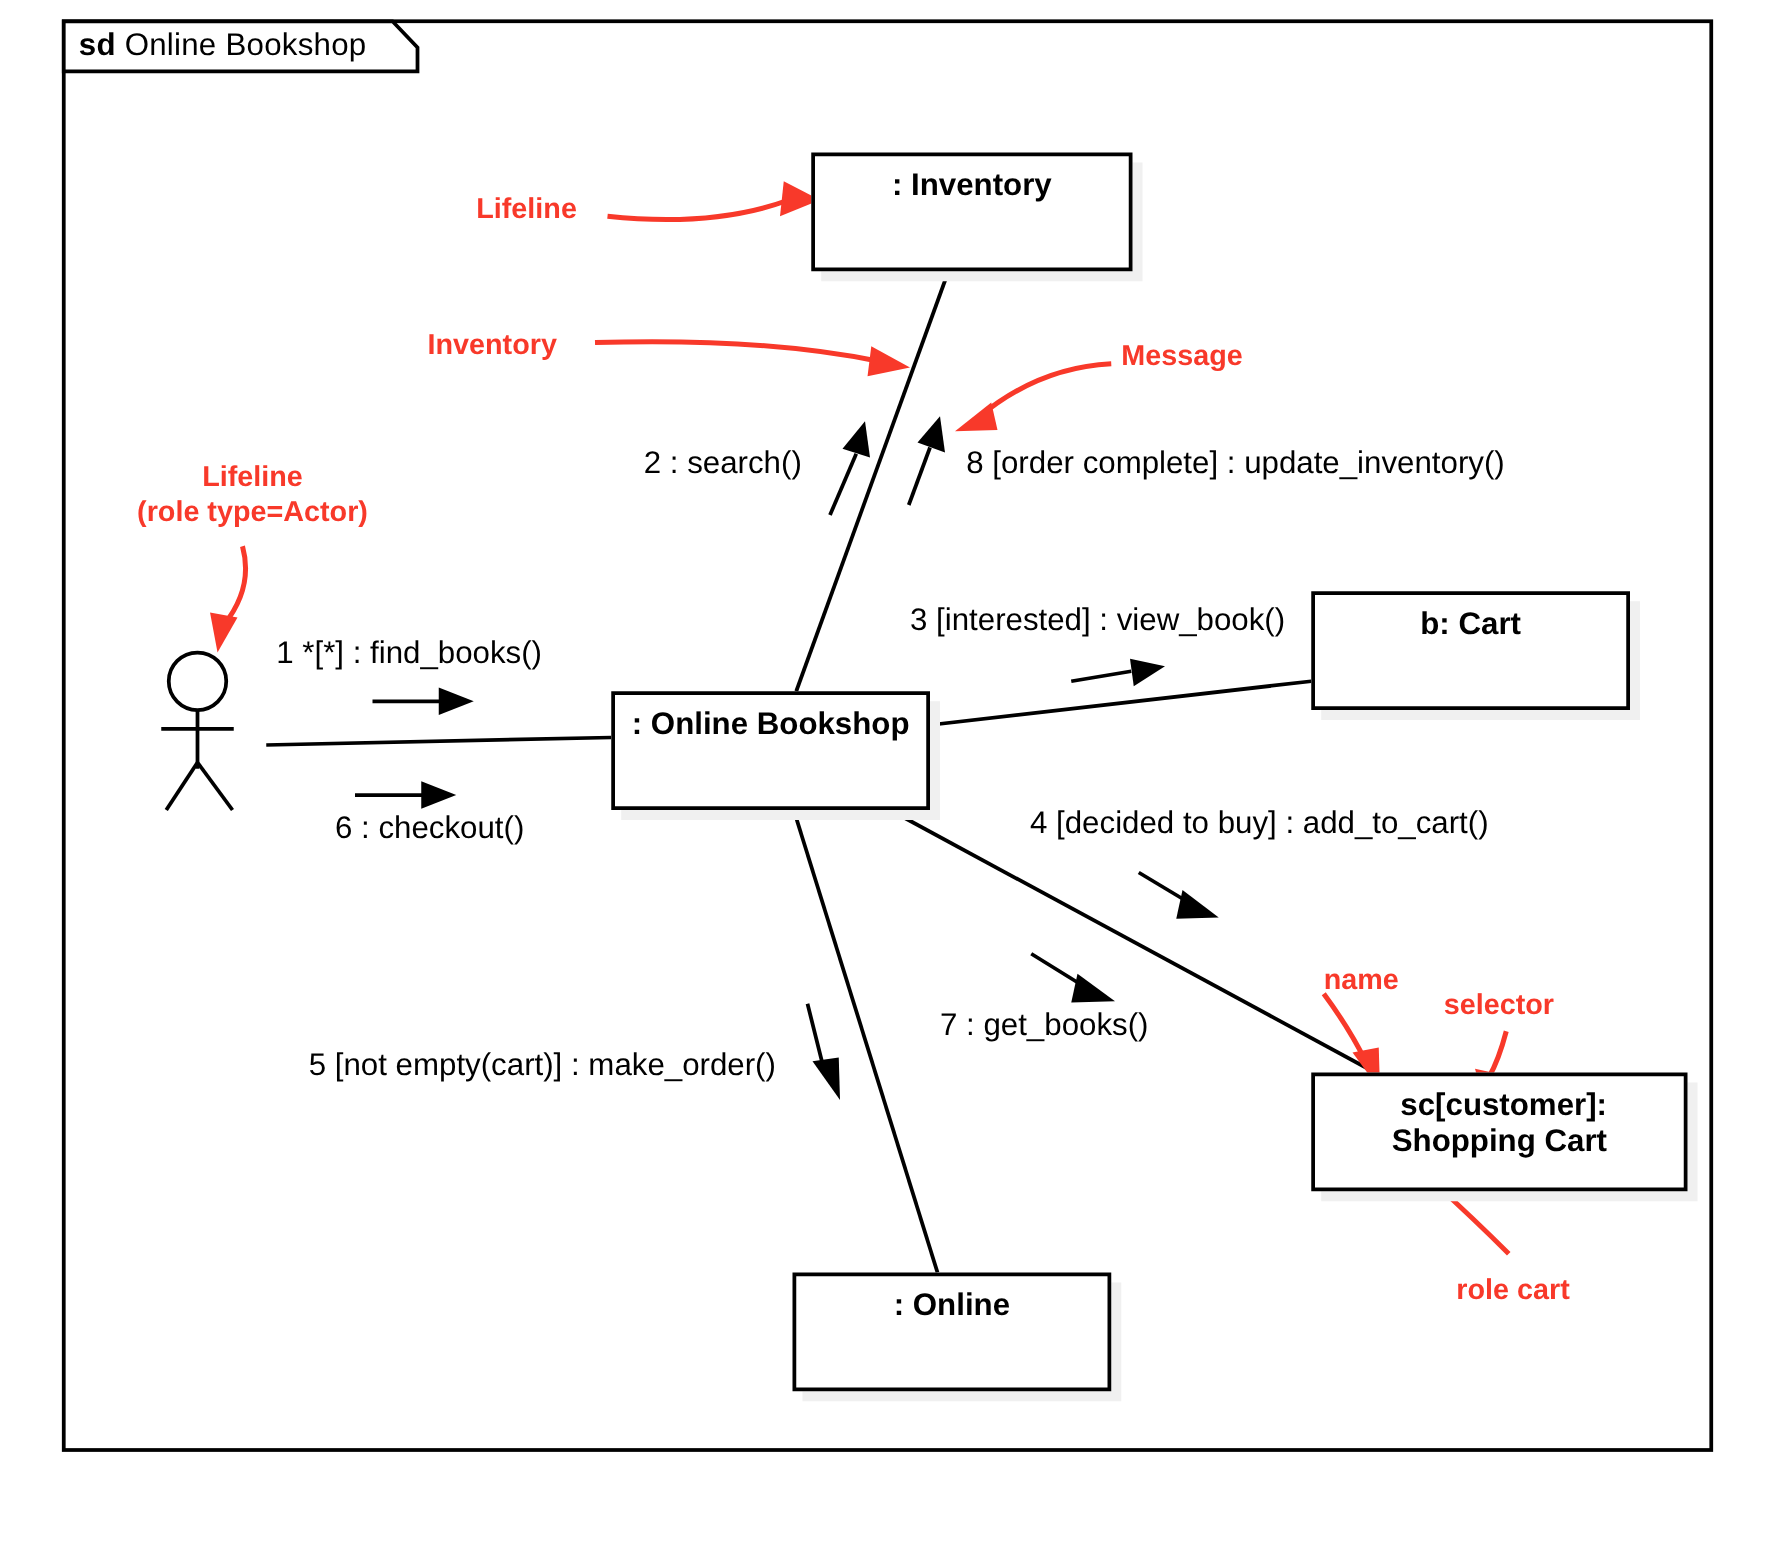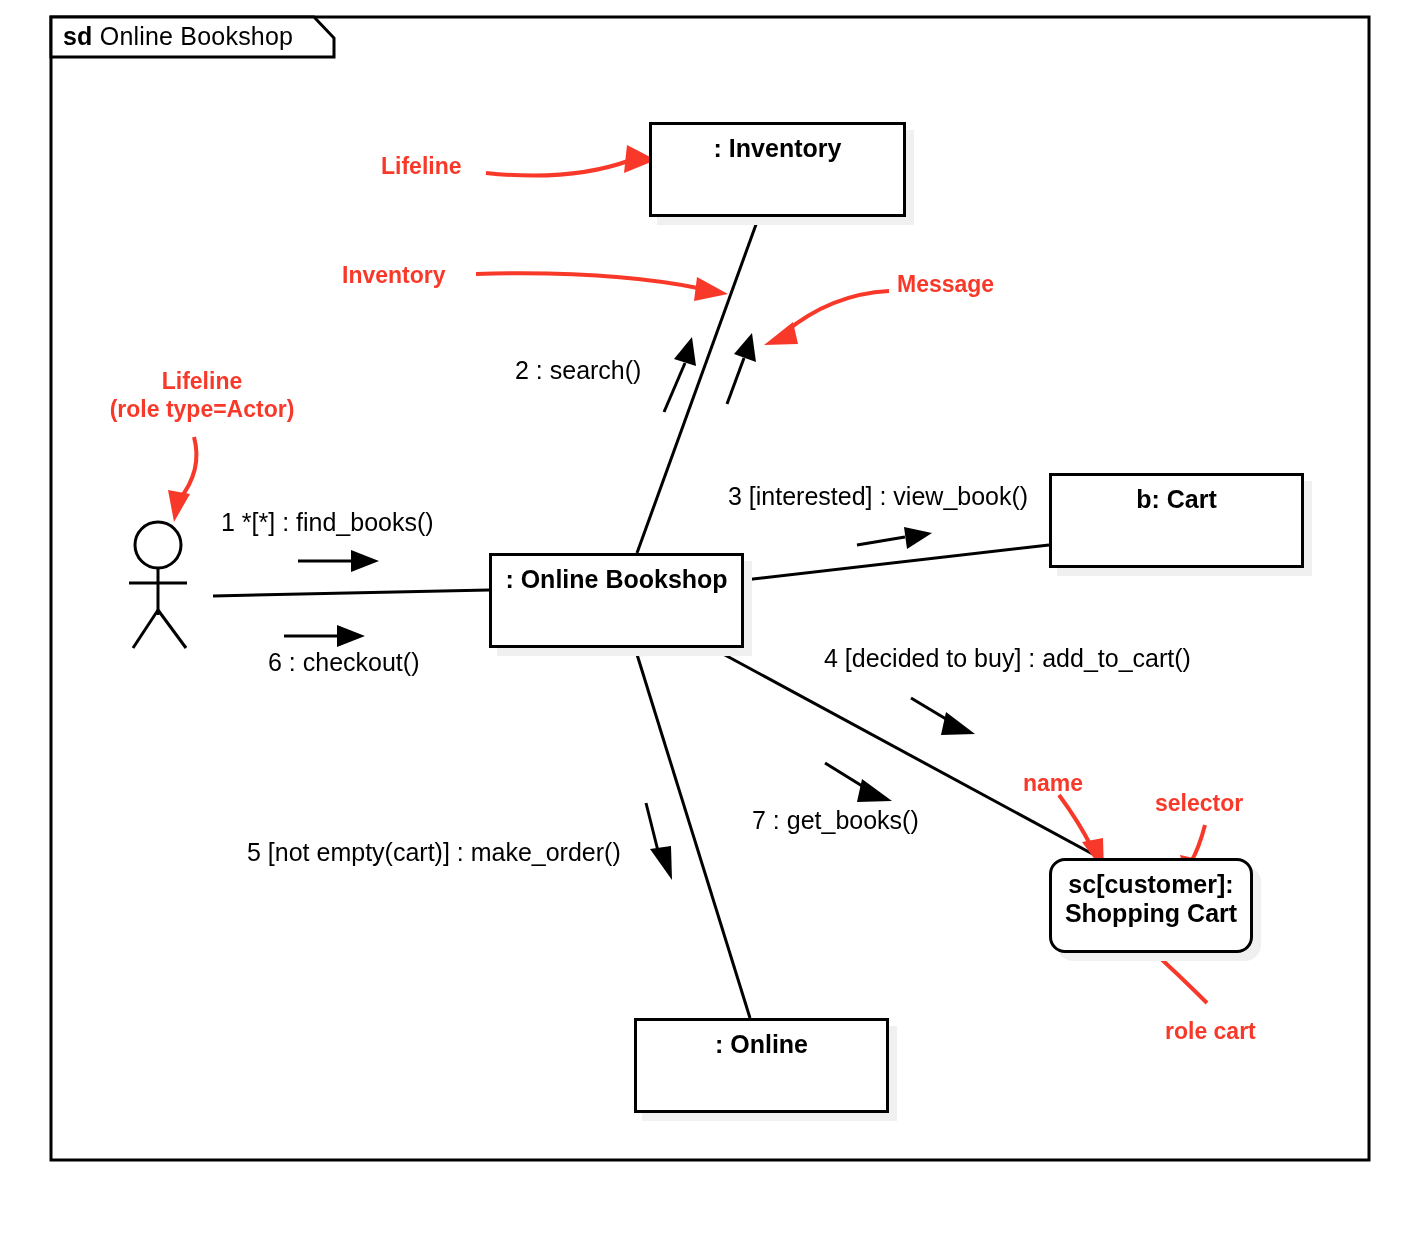--- a/index.html
+++ b/index.html
@@ -51,21 +51,21 @@
   
   .lifeline {
     position: absolute;
     box-sizing: border-box;
     background: #ffffff;
     border: 3px solid #000000;
     box-shadow: 8px 8px 0 0 #f0f0f0;
     display: flex;
     justify-content: center;
     align-items: flex-start;
-    text-align: center;
+    text-align: right;
   }
   .lifeline .ll-text {
     font-size: 25px;
     font-weight: bold;
     color: #000000;
     line-height: 1.17;
     padding-top: 9px;
     white-space: pre-line;
   }
   
@@ -228,21 +228,21 @@
   </div>
 
   <div class="lifeline" style="left:458px; top:553px; width:255px; height:95px;">
     <span class="ll-text">: Online Bookshop</span>
   </div>
 
   <div class="lifeline" style="left:1018px; top:473px; width:255px; height:95px;">
     <span class="ll-text">b: Cart</span>
   </div>
 
-  <div class="lifeline" style="left:1018px; top:858px; width:204px; height:95px;border-radius:16px;">
+  <div class="lifeline" style="left:1018px; top:858px; width:301px; height:95px;">
     <span class="ll-text">sc[customer]:
 Shopping Cart</span>
   </div>
 
   <div class="lifeline" style="left:603px; top:1018px; width:255px; height:95px;">
     <span class="ll-text">: Online</span>
   </div>
 
   <div class="msg-label" style="left:190px; top:508px;">1 *[*] : find_books()</div>
 
@@ -251,29 +251,30 @@
   <div class="msg-label" style="left:697px; top:482px;">3 [interested] : view_book()</div>
 
   <div class="msg-label" style="left:793px; top:644px;">4 [decided to buy] : add_to_cart()</div>
 
   <div class="msg-label" style="left:216px; top:838px;">5 [not empty(cart)] : make_order()</div>
 
   <div class="msg-label" style="left:237px; top:648px;">6 : checkout()</div>
 
   <div class="msg-label" style="left:721px; top:806px;">7 : get_books()</div>
 
+  <div class="msg-label" style="left:742px; top:356px;">8 [order complete] : update_inventory()</div>
 
   <div class="anno-label" style="left:350px; top:153px;">Lifeline</div>
 
   <div class="anno-label" style="left:311px; top:262px;">Inventory</div>
 
   <div class="anno-label" style="left:866px; top:271px;">Message</div>
 
   <div class="anno-label" style="left:66px; top:368px; width:210px;">Lifeline
 (role type=Actor)</div>
 
-  <div class="anno-label" style="left:992px; top:770px;">name</div>
+  <div class="anno-label" style="left:1028px; top:770px;">name</div>
 
   <div class="anno-label" style="left:1124px; top:790px;">selector</div>
 
   <div class="anno-label" style="left:1134px; top:1018px;">role cart</div>
 
 </div>
 
 </body></html>

